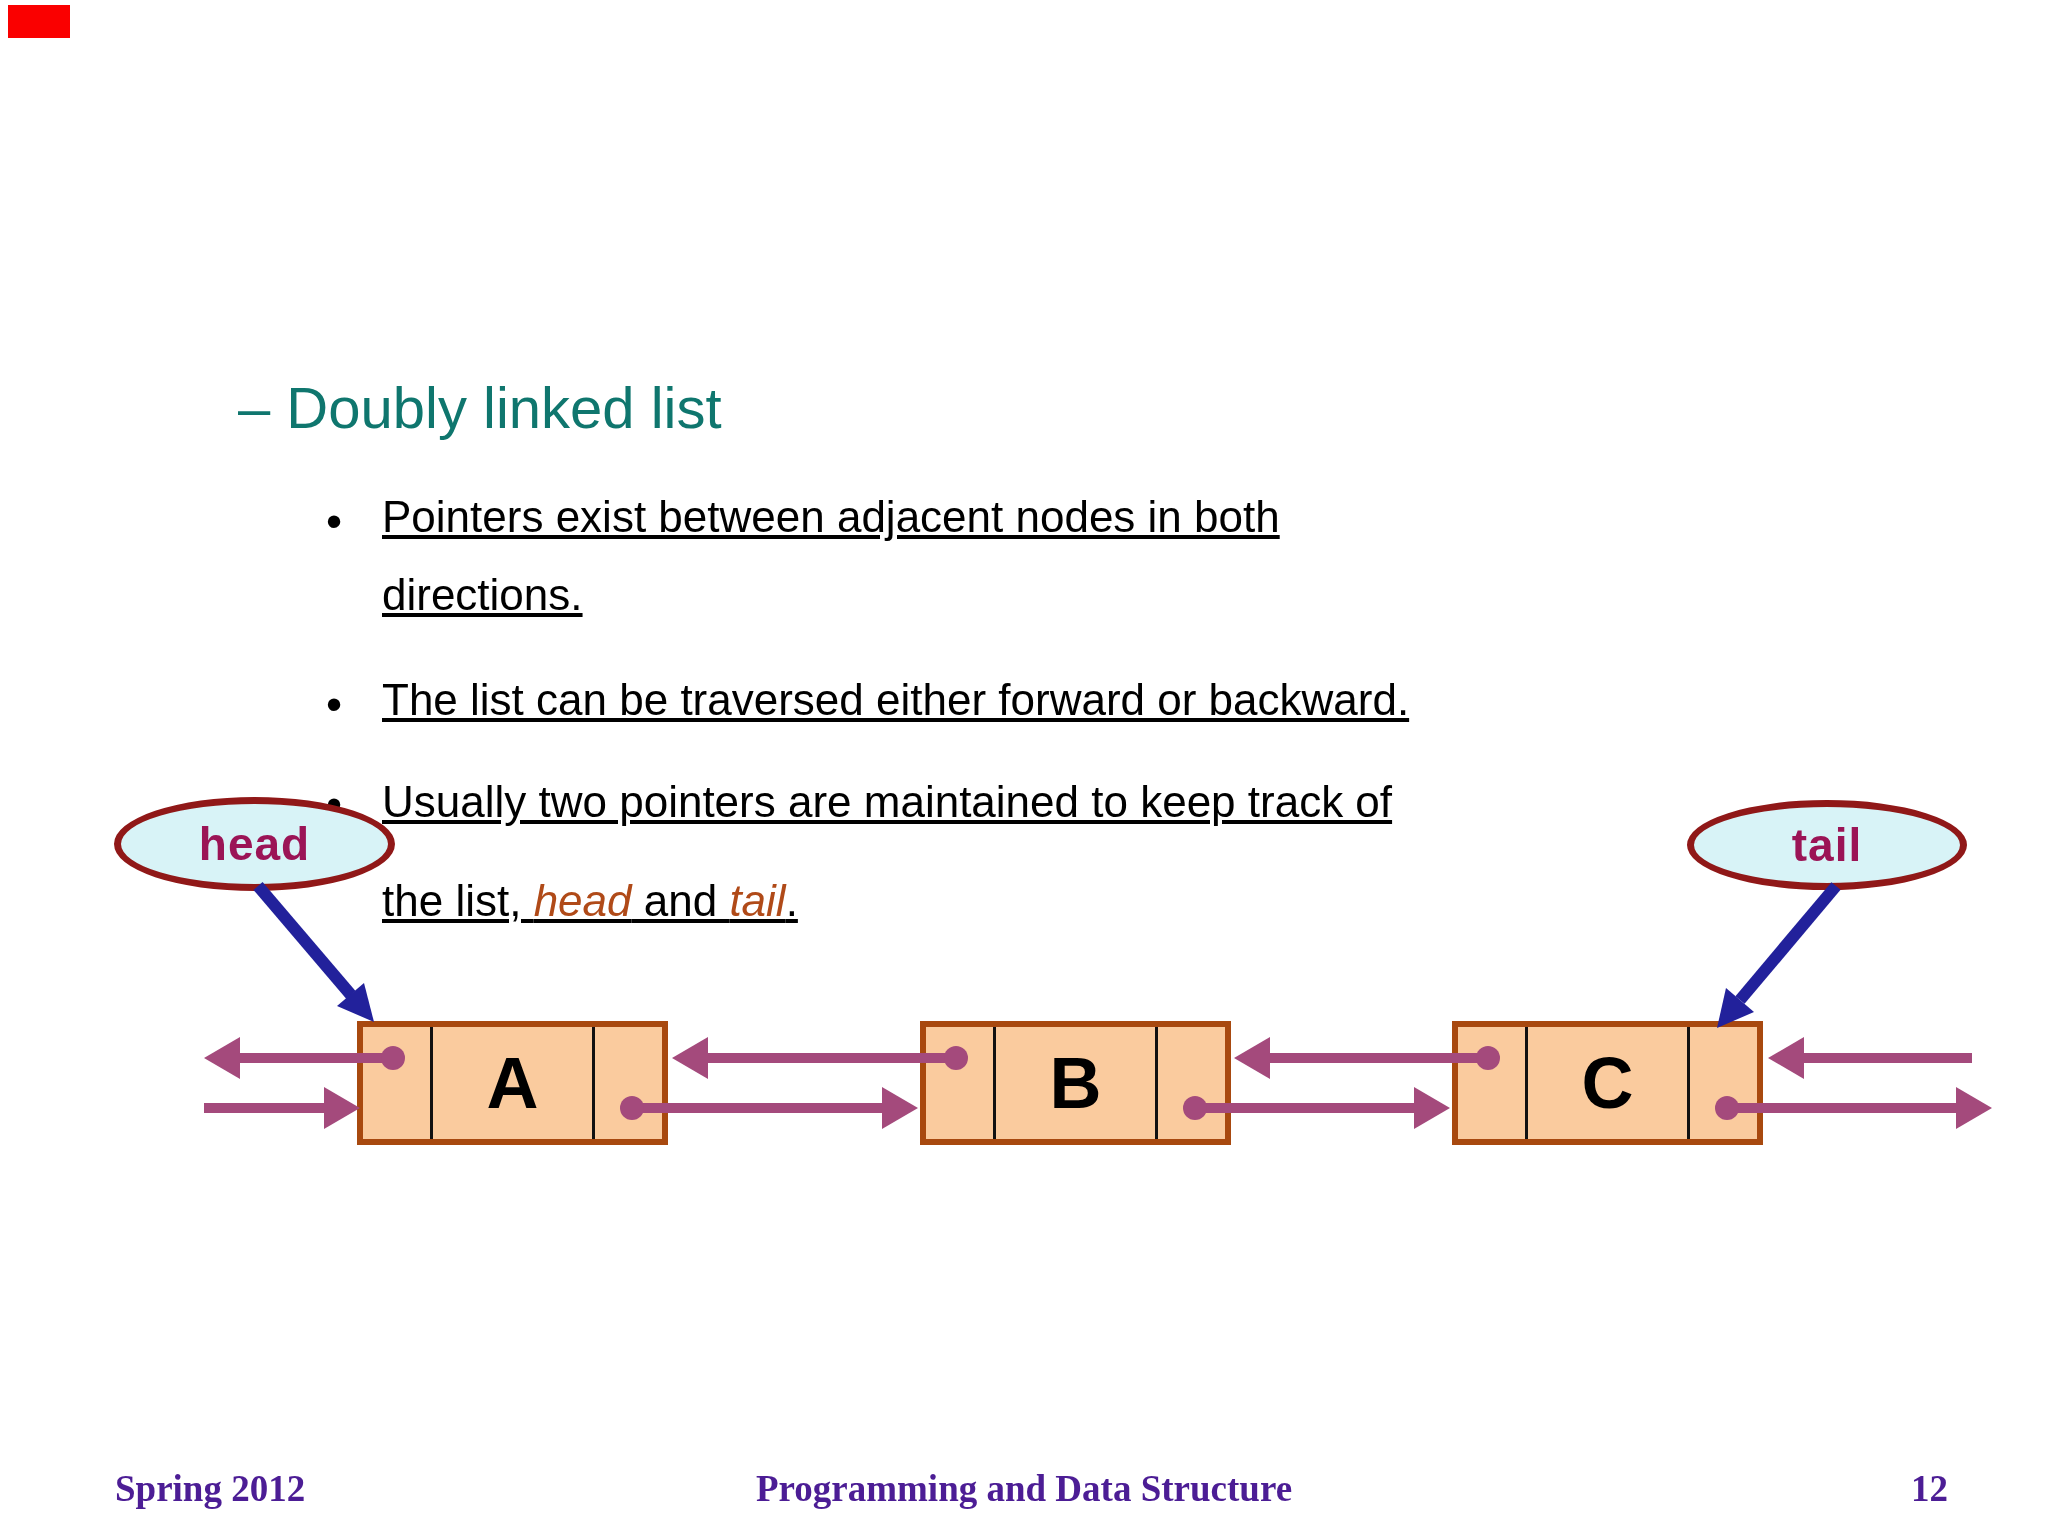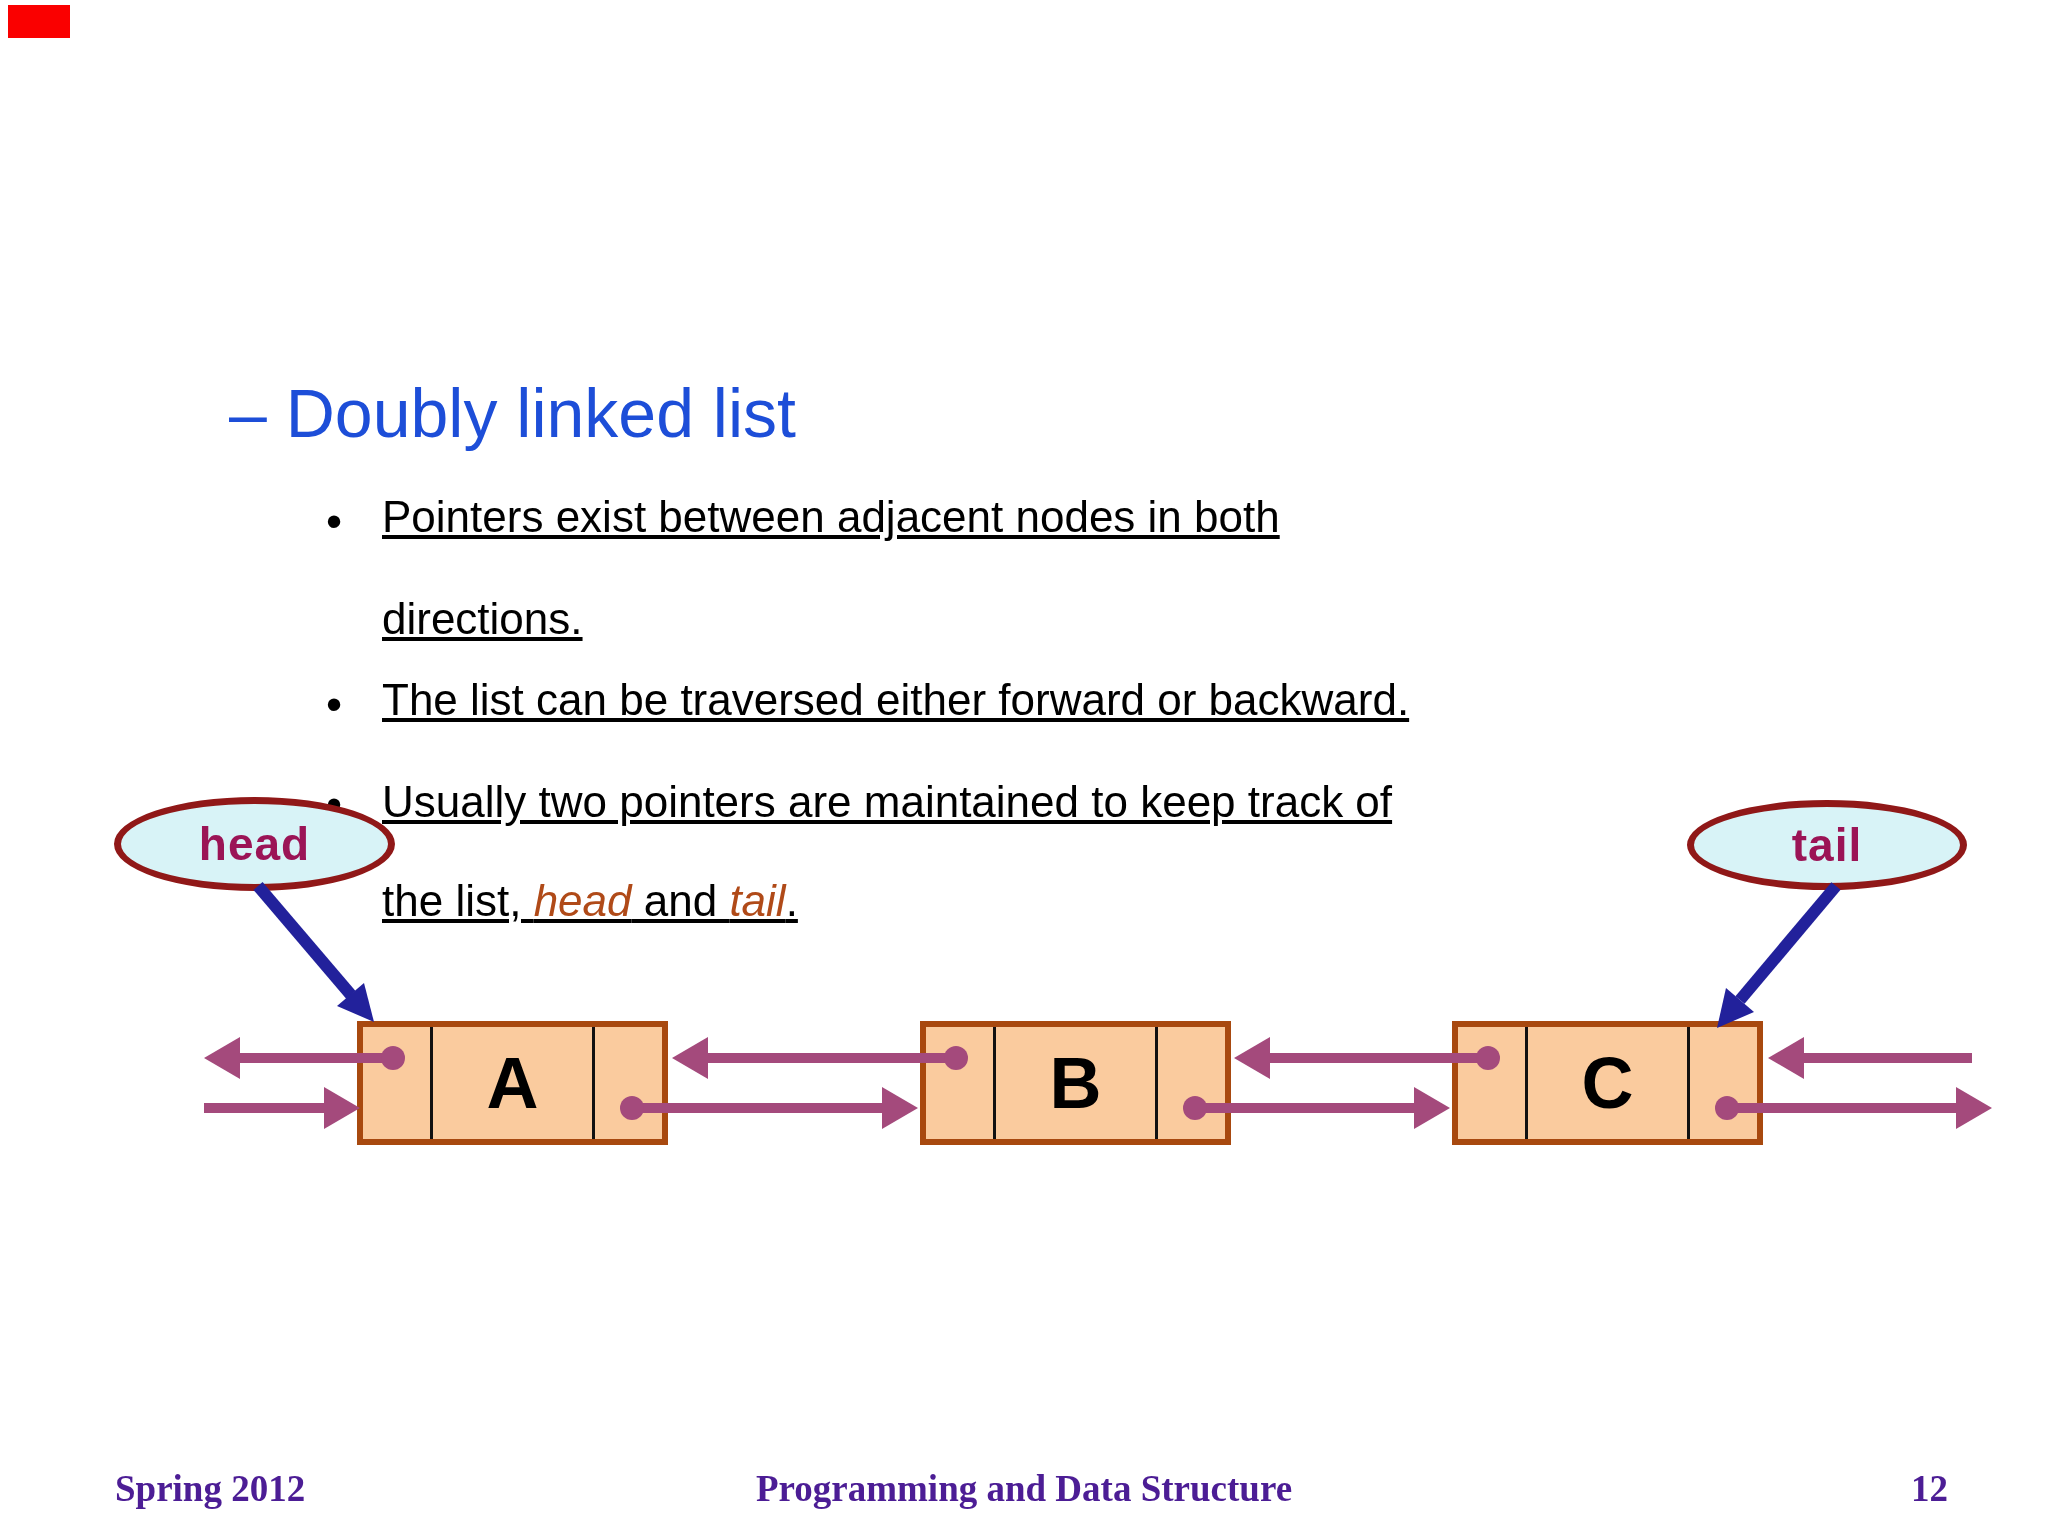--- a/index.html
+++ b/index.html
@@ -4,22 +4,22 @@
 <style>
   html,body{margin:0;padding:0;}
   body{
     width:2048px;height:1536px;position:relative;overflow:hidden;
     background:#ffffff;font-family:"Liberation Sans",sans-serif;
   }
   
   .corner-bar{position:absolute;left:8px;top:5px;width:62px;height:33px;background:#fa0000;}
   
   .slide-title{
-    position:absolute;left:229px;top:377px;font-size:68px;line-height:1.08;
-    color:#1d4ed8;white-space:nowrap;
+    position:absolute;left:238px;top:377px;font-size:58px;line-height:1.08;
+    color:#0f766e;white-space:nowrap;
   }
   
   .bline{position:absolute;left:382px;font-size:44px;line-height:1.1;color:#000;white-space:nowrap;text-decoration:underline;}
   .bdot{position:absolute;left:326px;font-size:46px;line-height:1.1;color:#000;}
   .em-word{font-style:italic;color:#b04a18;}
   
   .callout{
     position:absolute;border:7px solid #901818;border-radius:50%;
     background:#d8f3f7;display:flex;align-items:center;justify-content:center;
     box-sizing:border-box;z-index:20;
@@ -51,21 +51,21 @@
 </style>
 </head>
 <body>
 
 <div class="corner-bar"></div>
 
 <div class="slide-title">– Doubly linked list</div>
 
 <div class="bdot" style="top:496px;">•</div>
 <div class="bline" style="top:493px;">Pointers exist between adjacent nodes in both</div>
-<div class="bline" style="top:571px;margin-top:24px;">directions.</div>
+<div class="bline" style="top:571px;">directions.</div>
 
 <div class="bdot" style="top:679px;">•</div>
 <div class="bline" style="top:676px;">The list can be traversed either forward or backward.</div>
 
 <div class="bdot" style="top:779px;">•</div>
 <div class="bline" style="top:778px;text-align:center;">Usually two pointers are maintained to keep track of</div>
 <div class="bline" style="top:855px;margin-top:22px;"><span>the list, </span><span class="em-word">head</span><span> and </span><span class="em-word">tail</span><span>.</span></div>
 
 <div class="callout head">
   <span>head</span>

